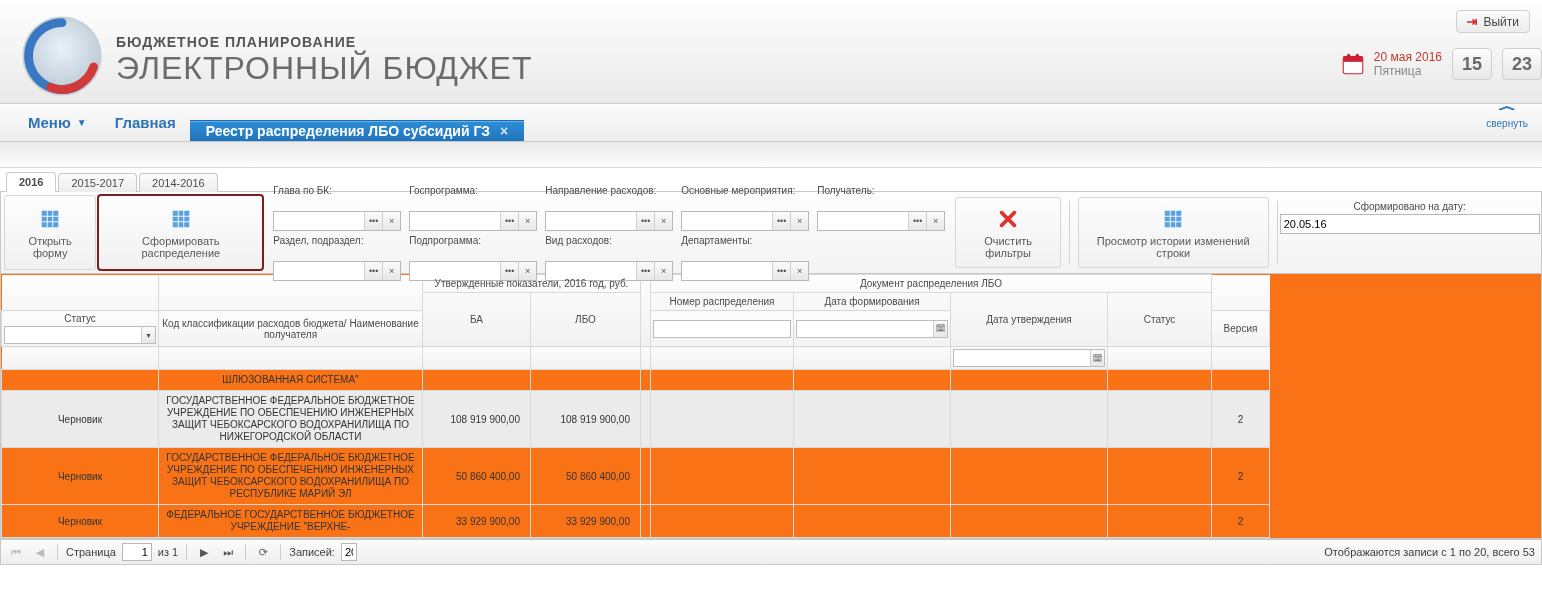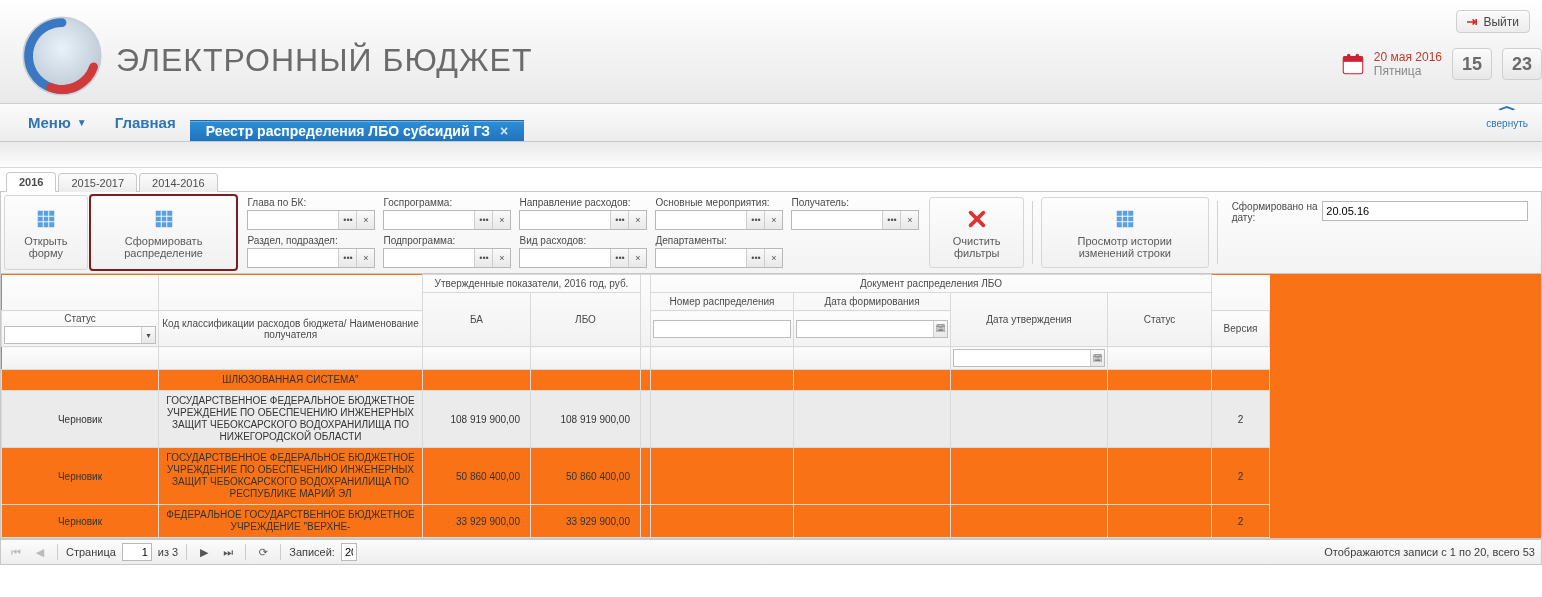--- a/index.html
+++ b/index.html
@@ -153,21 +153,21 @@
   .tb-sep { width:1px; background:#d3d3d3; margin:4px 2px; }
 
   .tb-fields {
     display:grid;
     grid-template-columns: repeat(5, 128px);
     grid-template-rows: 1fr 1fr;
     gap: 4px 8px;
     align-content: center;
     padding: 2px 4px 2px 8px;
   }
-  .fld { display:flex; flex-direction:column; gap:2px; }
+  .fld { display:flex; flex-direction:column; gap:15px; }
   .fld label { color:#4a4a4a; font-size:10px; white-space:nowrap; }
   .combo {
     display:flex; height:20px; border:1px solid #b8b8b8; background:#fff;
   }
   .combo input { flex:1; border:none; padding:0 3px; font-size:11px; min-width:0; outline:none; }
   .combo .cb-btn {
     width:18px; display:flex; align-items:center; justify-content:center;
     border-left:1px solid #cfcfcf;
     background: linear-gradient(#fafafa,#e8e8e8);
     cursor:pointer;
@@ -176,23 +176,24 @@
   }
 
   .tb-rightgroup {
     margin-left: auto;
     display:flex;
     align-items: stretch;
     gap:6px;
     padding: 2px 4px;
   }
   .date-field {
-    display:flex; flex-direction:row; gap:2px; padding: 4px 6px;
+    display:flex; flex-direction:column; gap:2px; padding: 4px 6px;
     justify-content: flex-start;
     min-width: 200px;
+    align-items: center;
   }
   .date-field label { color:#4a4a4a; font-size:10px; }
 
   
   .grid-wrap { border:1px solid #c8c8c8; border-top:none; background:#f97316; }
   .grid-head {
     background: linear-gradient(#fdfdfd,#eeeeee);
   }
   .grid {
     border-collapse: collapse;
@@ -259,20 +260,21 @@
         <radialGradient id="g1" cx="50%" cy="40%" r="60%">
           <stop offset="0%" stop-color="#e9f2fa"></stop>
             <stop offset="100%" stop-color="#b9c6d2"></stop>
         </radialGradient>
       </defs>
       <circle cx="50" cy="50" r="44" fill="url(#g1)" stroke="#c7ced6" stroke-width="2"></circle>
       <path d="M50 12 a38 38 0 1 0 0.01 0" fill="none" stroke="#3a79c2" stroke-width="10" stroke-linecap="round" stroke-dasharray="140 100"></path>
       <path d="M50 12 a38 38 0 1 0 0.01 0" fill="none" stroke="#d13a3a" stroke-width="10" stroke-linecap="round" stroke-dasharray="60 200" transform="rotate(200 50 50)"></path>
     </svg>
     <div class="logo-text">
+      <div class="l1">БЮДЖЕТНОЕ ПЛАНИРОВАНИЕ</div>
       <div class="l2">ЭЛЕКТРОННЫЙ БЮДЖЕТ</div>
     </div>
   </div>
   <div class="hr-right">
     <div class="btn-grey">
       <span class="exit-icon">⇥</span>
       <span>Выйти</span>
     </div>
   </div>
   <div class="date-cluster">
@@ -576,21 +578,21 @@
       </tbody>
   </table>
 </div>
 
 <div class="pager">
   <span class="pg-btn disabled">⏮</span>
   <span class="pg-btn disabled">◀</span>
   <span class="pg-sep"></span>
   <span>Страница</span>
   <input class="pg-input" value="1" style="">
-  <span>из 3</span>
+  <span>из 1</span>
   <span class="pg-sep"></span>
   <span class="pg-btn">▶</span>
   <span class="pg-btn">⏭</span>
   <span class="pg-sep"></span>
   <span class="pg-btn">⟳</span>
   <span class="pg-sep"></span>
   <span>Записей:</span>
   <input class="pg-input" style="width: 16px;" value="20">
   <span class="spacer"></span>
   <span>Отображаются записи с 1 по 20, всего 53</span>

